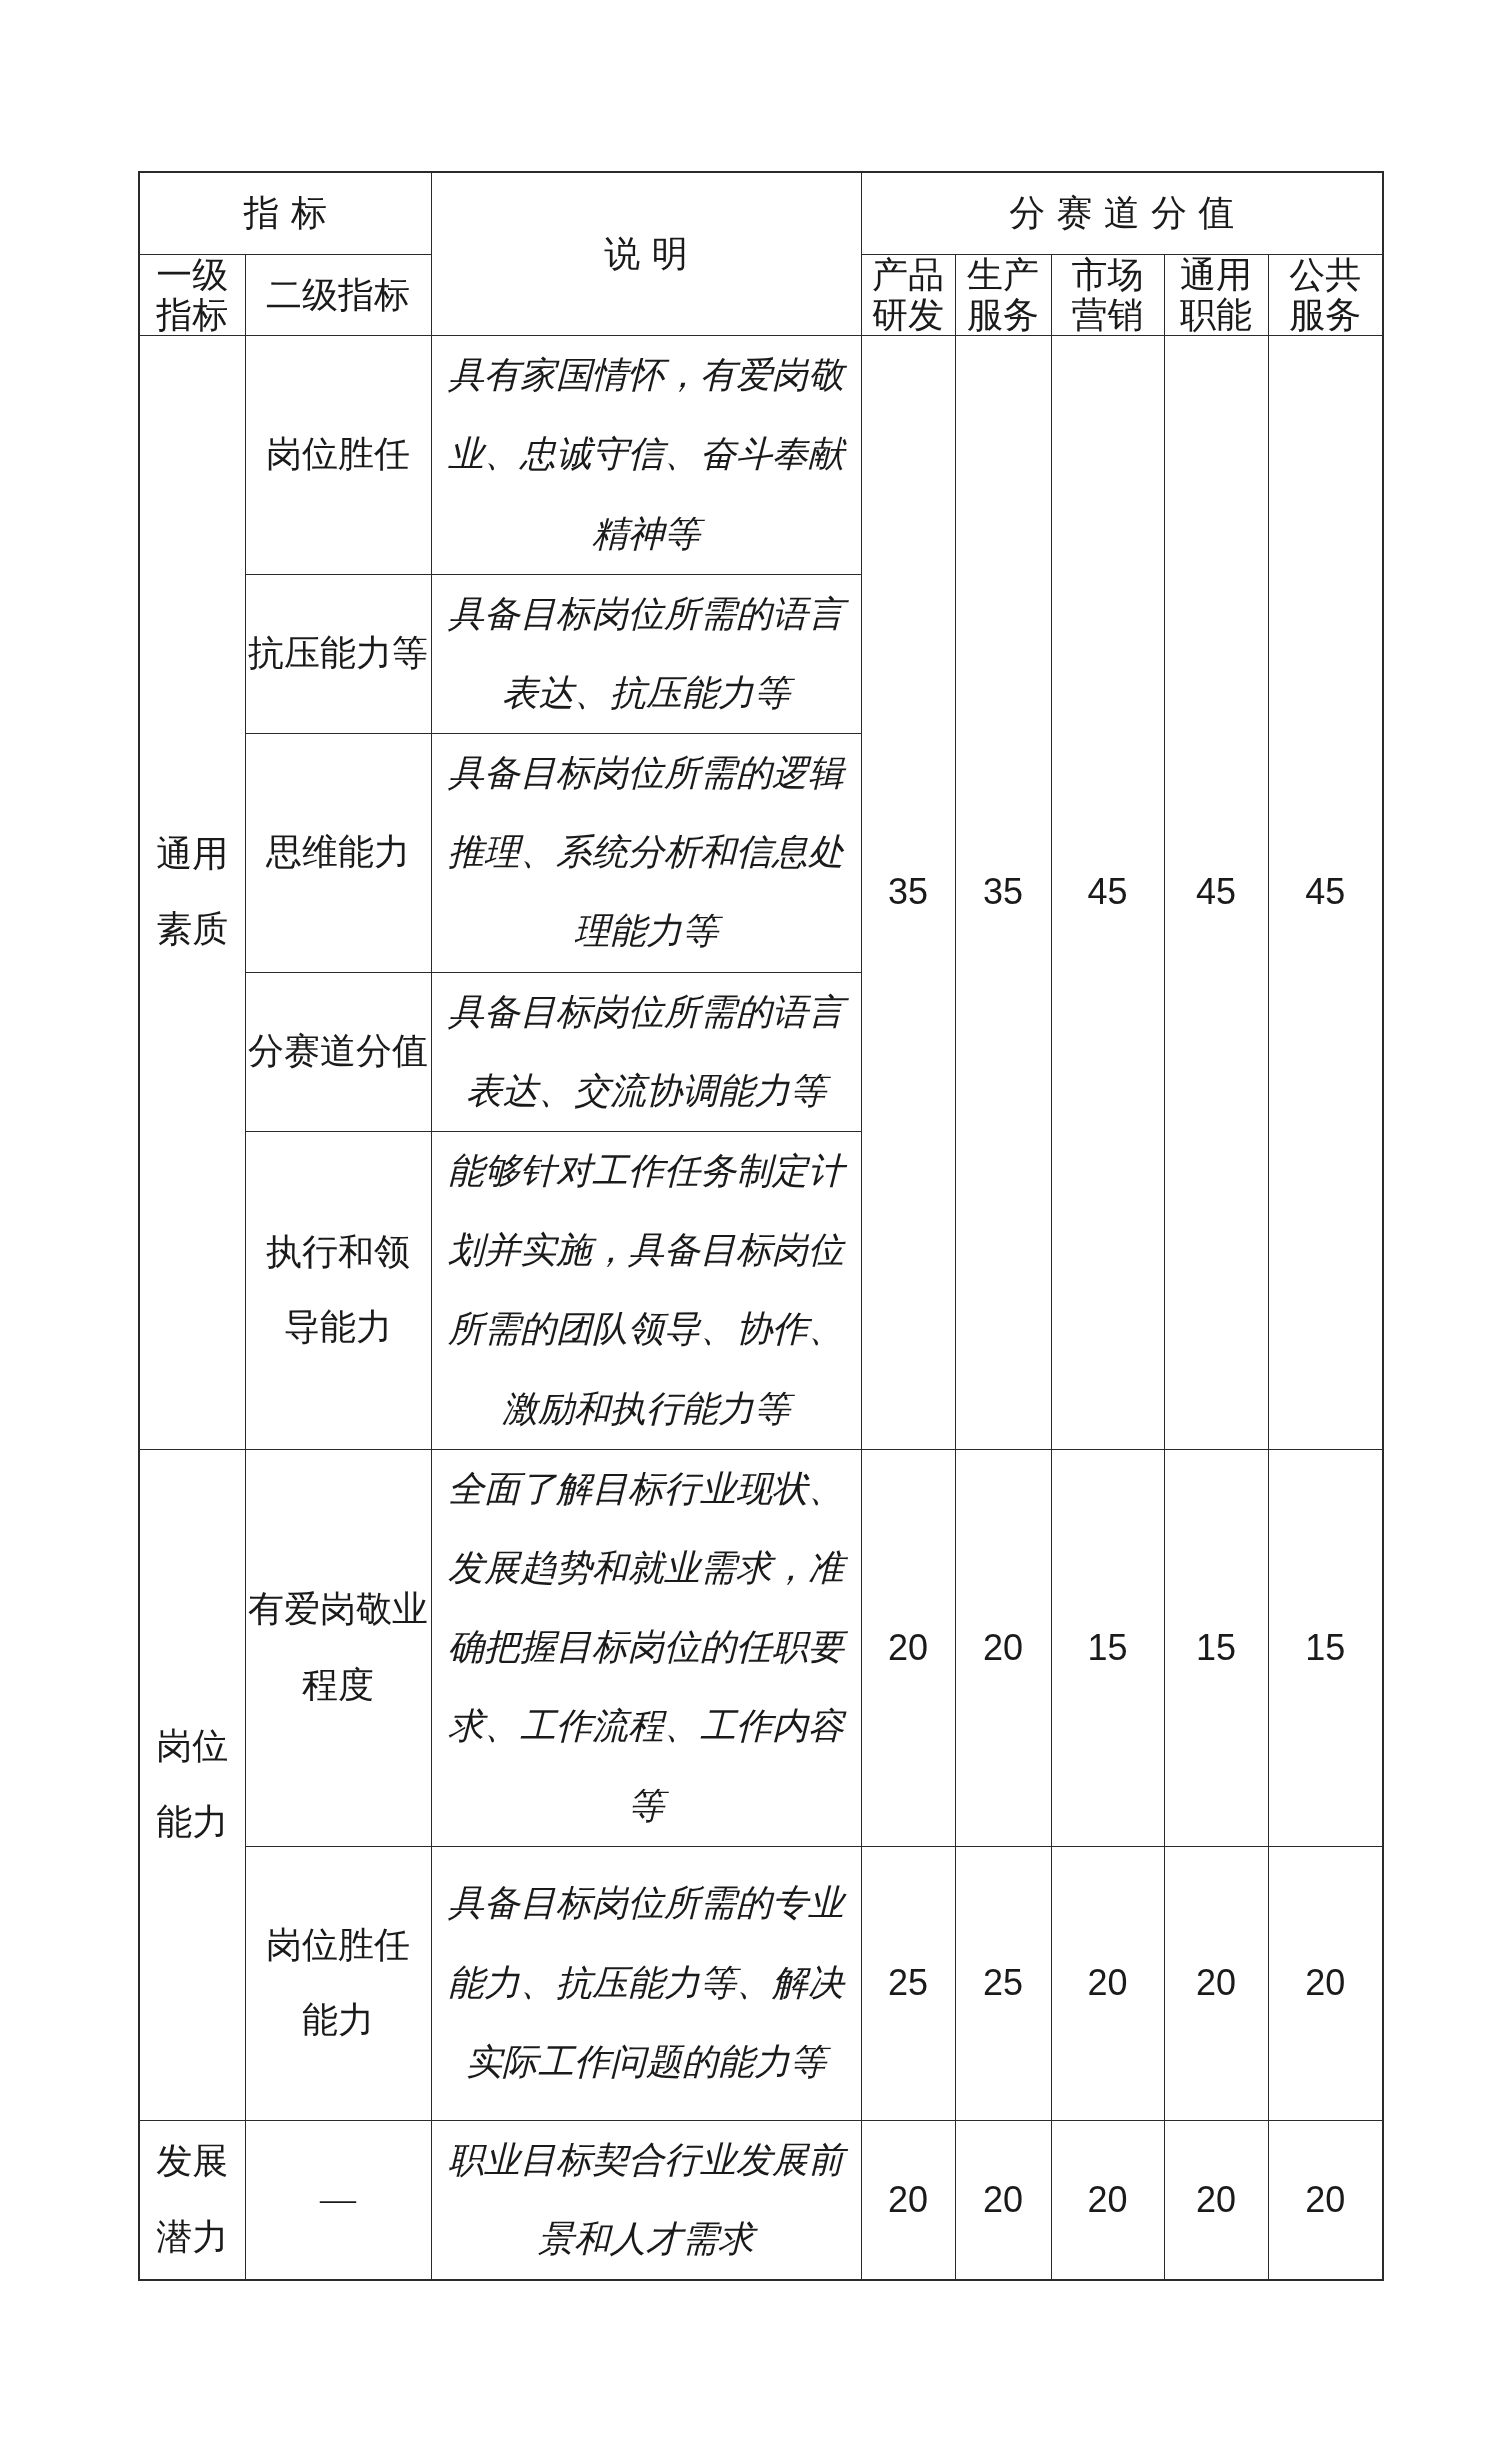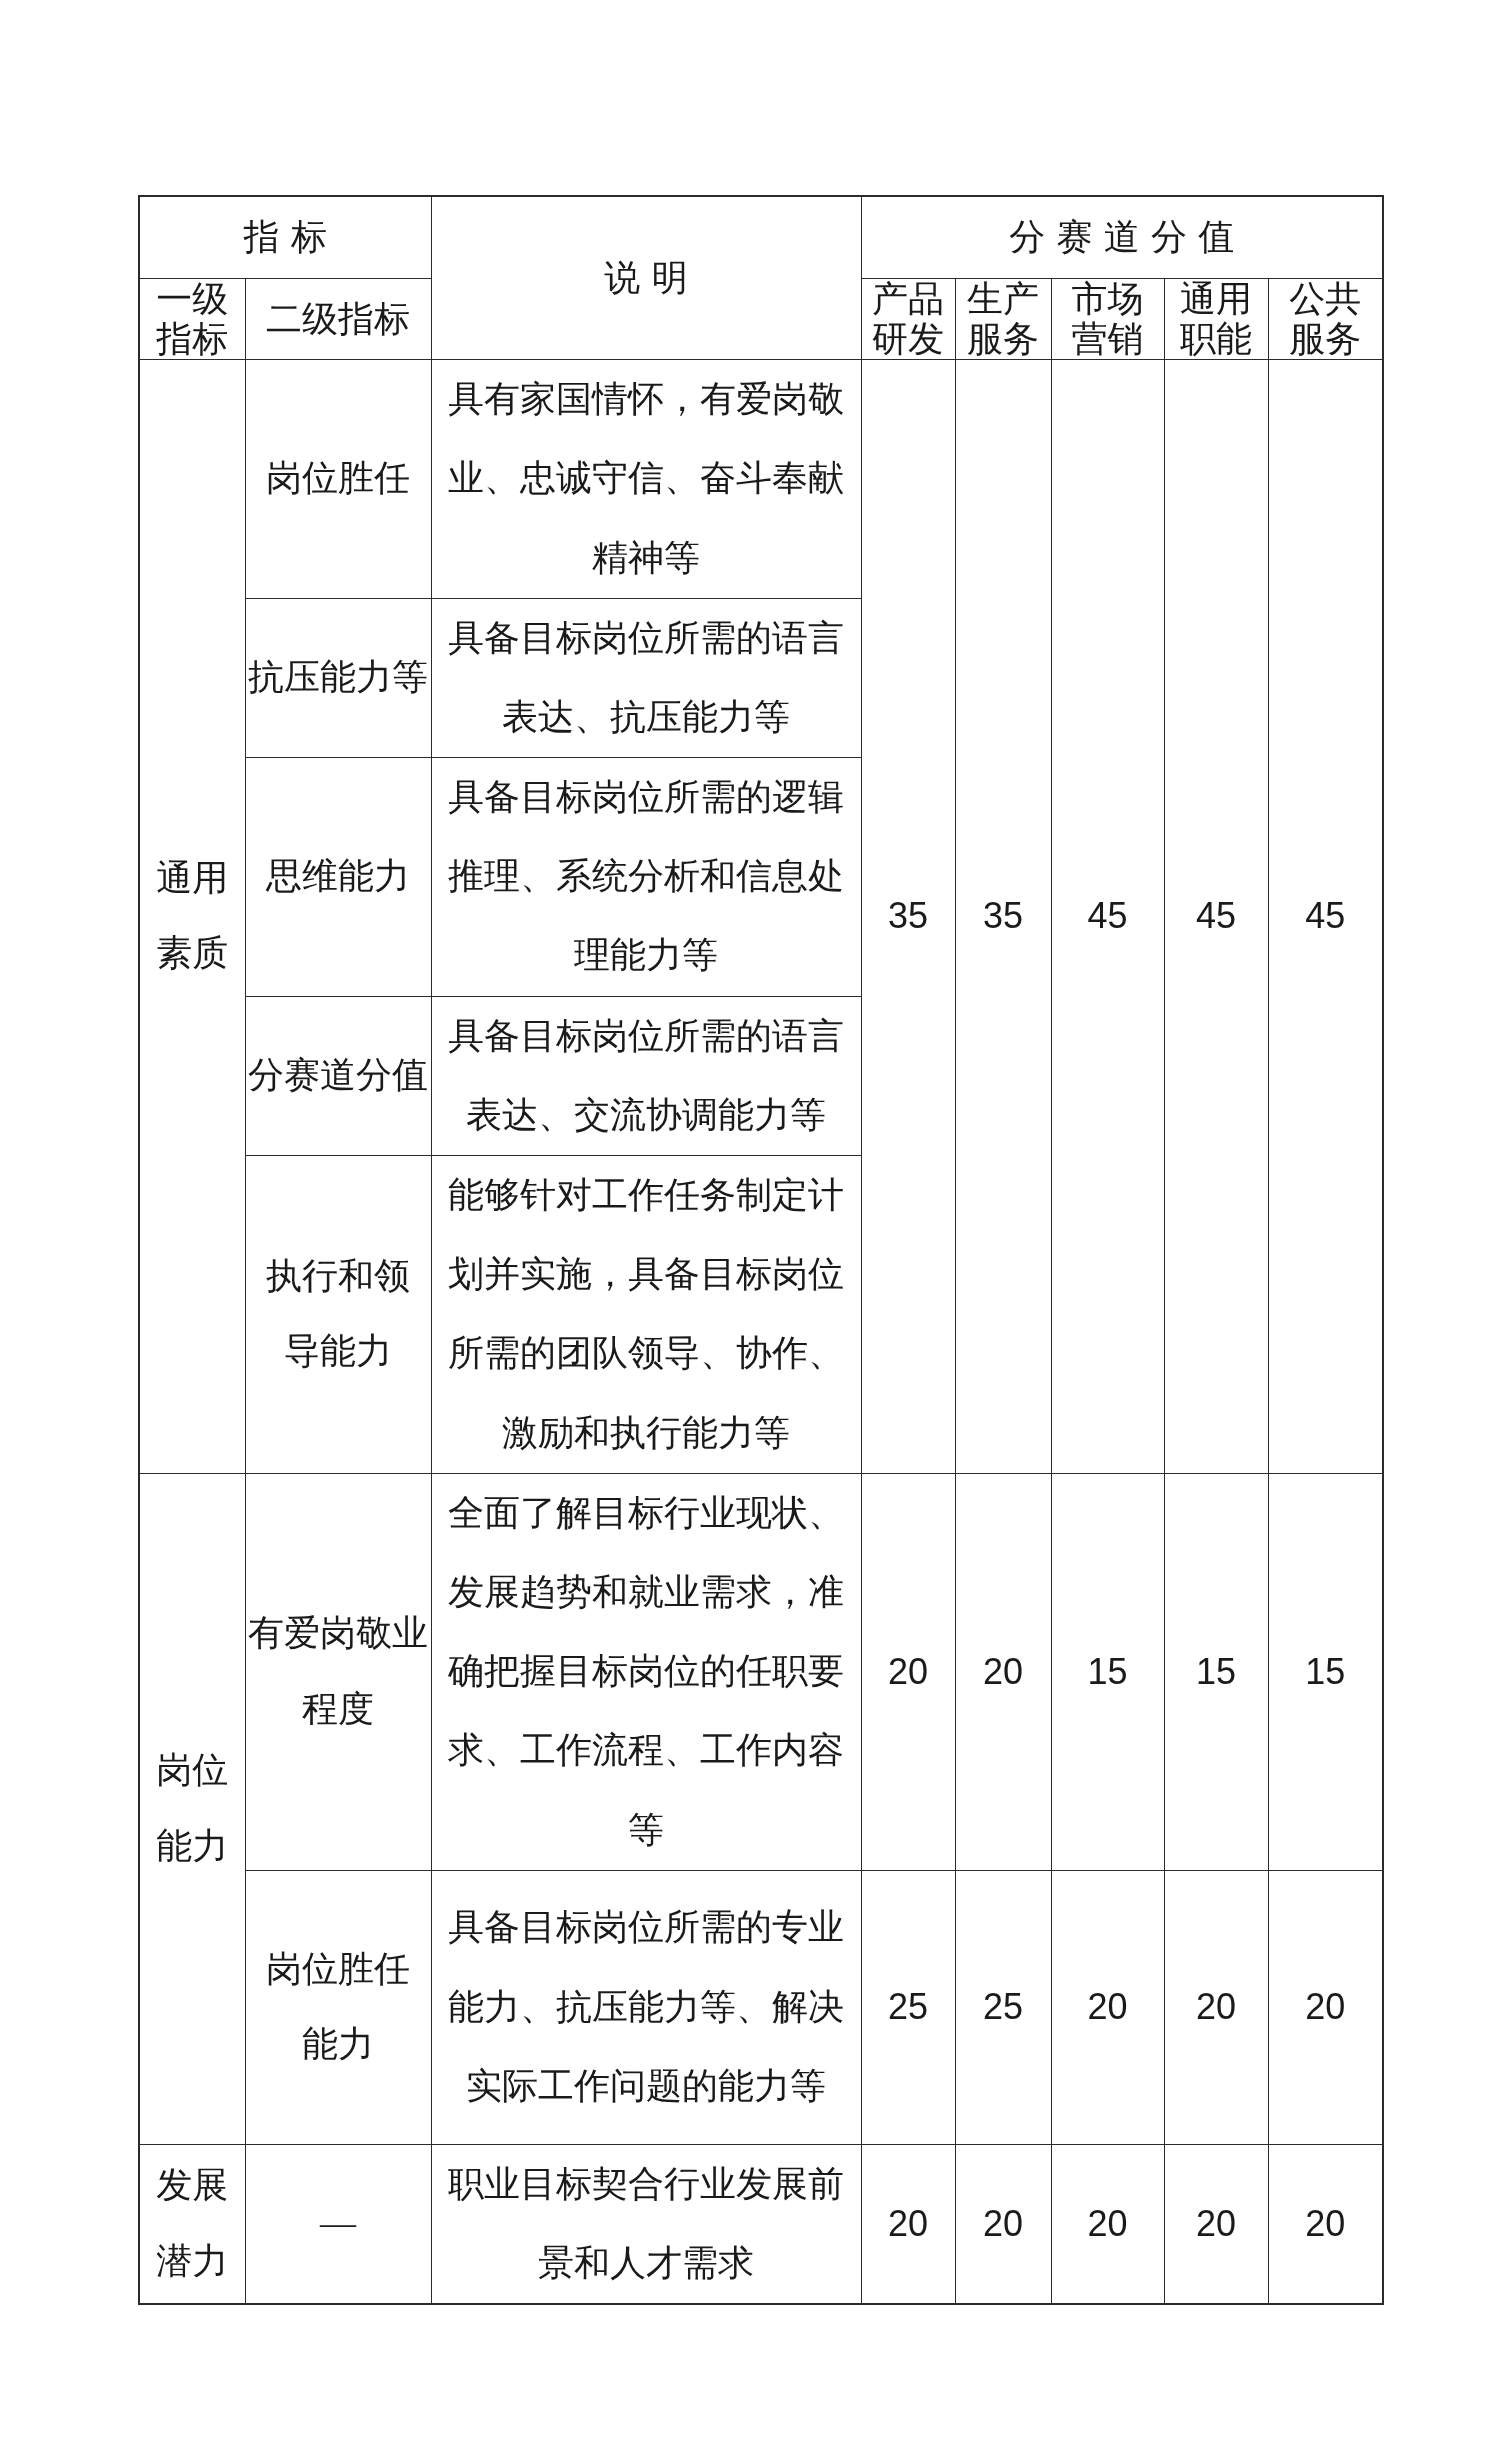--- a/index.html
+++ b/index.html
@@ -10,21 +10,21 @@
     width: 1495px;
     height: 2462px;
     background: #ffffff;
     position: relative;
     font-family: "Liberation Serif", "DejaVu Serif", serif;
     color: #1a1a1a;
   }
   table.eval {
     position: absolute;
     left: 138px;
-    top: 195px;
+    top: 171px;
     width: 1242px;
     border-collapse: collapse;
     table-layout: fixed;
     border: 2.8px solid #2b2b2b;
   }
   table.eval td {
     border: 1.9px solid #2b2b2b;
     vertical-align: middle;
     text-align: center;
     padding: 0;
@@ -52,20 +52,21 @@
     line-height: 1.12;
   }
   .pre { white-space: pre-line; }
   .lv1, .lv2 {
     line-height: 2.1;
   }
   .desc {
     text-align: left;
     padding: 5.7px 17px;
     line-height: 2.2;
+    font-style: italic;
   }
   .score {
     font-family: Liberation Sans, sans-serif;
     font-size: 40px;
   }
 </style>
 </head>
 <body>
 
 <table class="eval">

